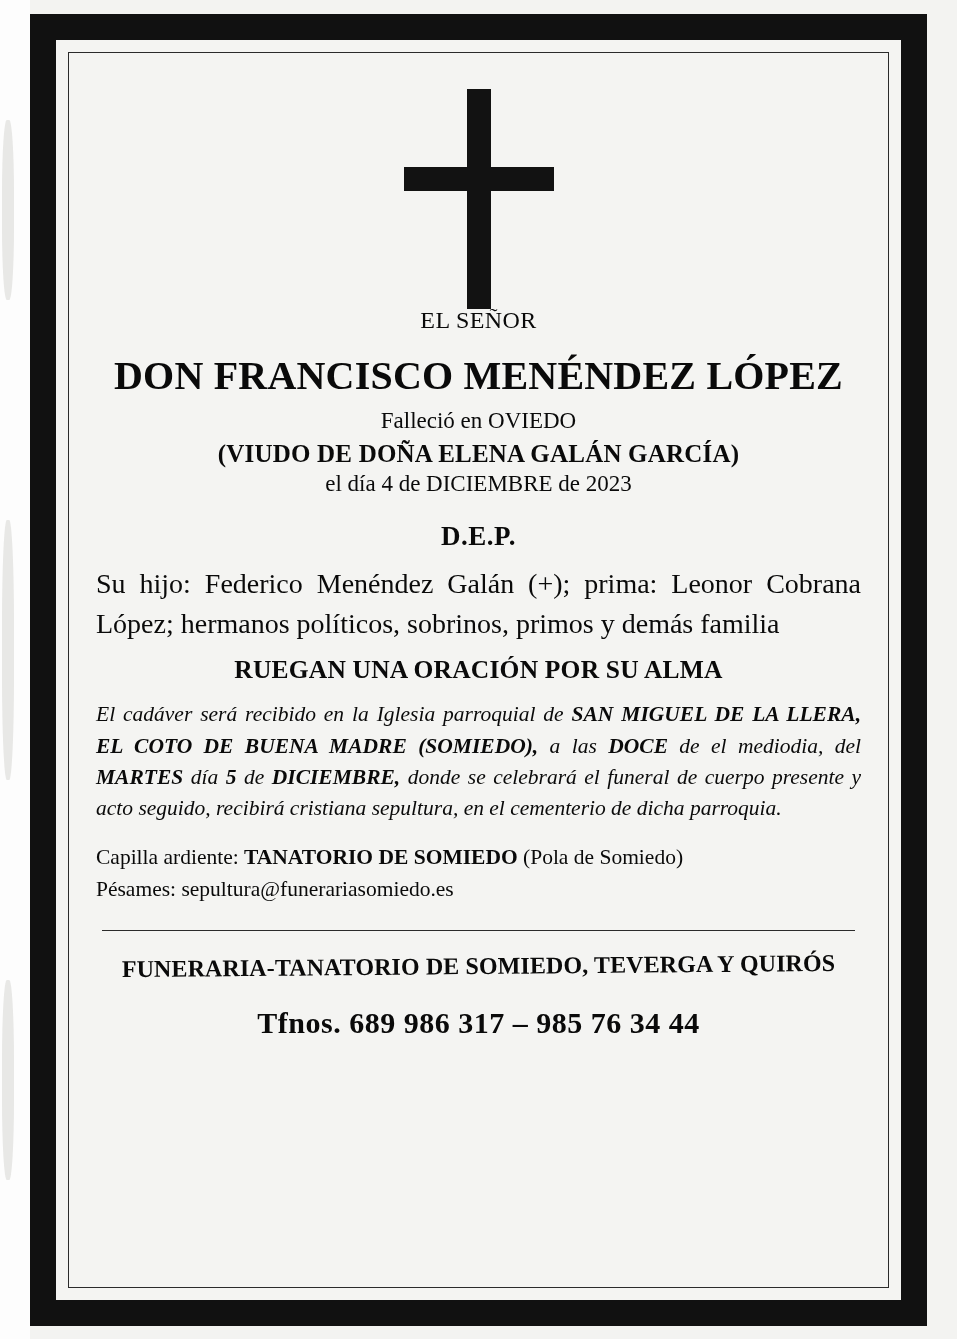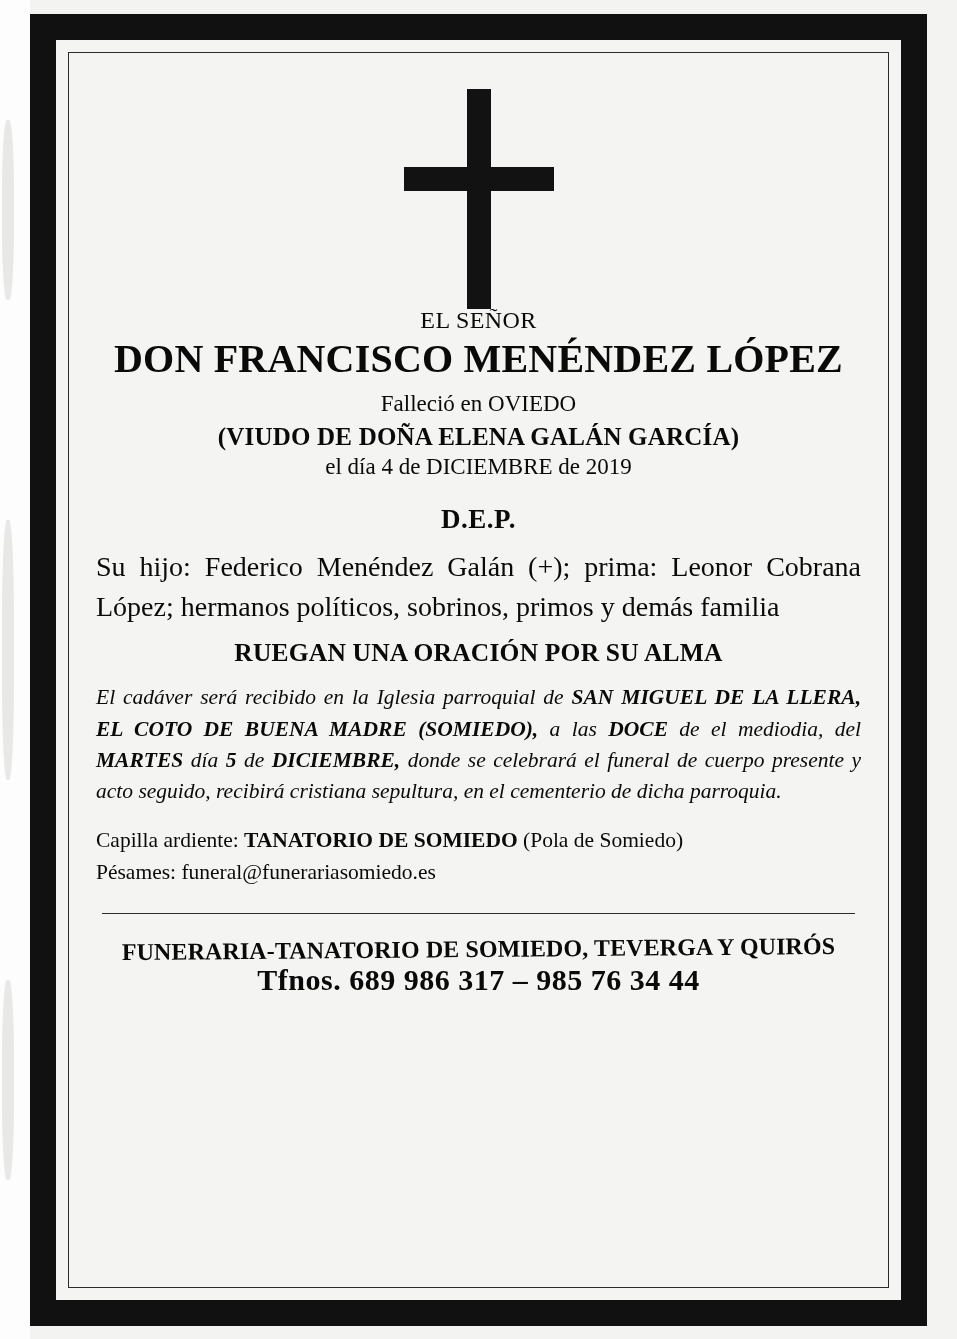--- a/index.html
+++ b/index.html
@@ -101,21 +101,21 @@
   .line-elsenor {
     font-size: 24px;
     letter-spacing: 0.4px;
     margin-top: 6px;
   }
   .deceased-name {
     font-size: 40px;
     font-weight: bold;
     letter-spacing: 0.2px;
     line-height: 1.12;
-    margin-top: 3px;
+    margin-top: 20px;
   }
   .spouse-line {
     font-size: 25px;
     font-weight: bold;
     letter-spacing: 0.2px;
     margin-top: 4px;
   }
   .death-place,
   .death-date,
   .death-age {
@@ -181,20 +181,21 @@
     letter-spacing: 0.1px;
     text-align: center;
     margin-top: 22px;
     transform: rotate(-0.5deg);
   }
   .phones {
     font-size: 30px;
     font-weight: bold;
     letter-spacing: 0.5px;
     text-align: center;
+    margin-top: 26px;
   }
 
   
   .scan-edge {
     position: absolute;
     left: 0; top: 0;
     width: 30px; height: 1339px;
     background: #fdfdfd;
   }
   .scan-edge .smudge {
@@ -230,40 +231,40 @@
         </div>
 
         <div class="center line-elsenor">EL SEÑOR</div>
 
         <div class="center deceased-name">DON FRANCISCO MENÉNDEZ LÓPEZ</div>
 
         <div class="center death-place">Falleció en OVIEDO</div>
 
         <div class="center spouse-line">(VIUDO DE DOÑA ELENA GALÁN GARCÍA)</div>
 
-        <div class="center death-date">el día 4 de  DICIEMBRE de 2019</div>
+        <div class="center death-date">el día 4 de  DICIEMBRE de 2023</div>
 
 
 
         <div class="dep">D.E.P.</div>
 
         <div class="family">Su hijo: Federico Menéndez Galán (+); prima: Leonor Cobrana López; hermanos políticos, sobrinos, primos y demás familia</div>
 
         <div class="prayer">RUEGAN UNA ORACIÓN POR SU ALMA</div>
 
         <div class="ceremony">
           <span>El cadáver será recibido en la Iglesia parroquial de </span><b>SAN MIGUEL DE LA LLERA, EL COTO DE BUENA MADRE (SOMIEDO),</b><span> a las </span><b>DOCE</b><span> de el mediodia, del </span><b>MARTES</b><span> día </span><b>5</b><span> de </span><b>DICIEMBRE,</b><span> donde se celebrará el funeral de cuerpo presente y acto seguido, recibirá cristiana sepultura, en el cementerio de dicha parroquia.</span>
         </div>
 
         <div class="chapel">
           <span>Capilla ardiente: </span><b>TANATORIO DE SOMIEDO</b><span> (Pola de Somiedo)</span>
         </div>
 
         <div class="condolences">
-          <span>Pésames: </span><span>funeral@funerariasomiedo.es</span>
+          <span>Pésames: </span><span>sepultura@funerariasomiedo.es</span>
         </div>
 
         <hr class="divider">
 
         <div class="funeral-home">FUNERARIA-TANATORIO DE SOMIEDO, TEVERGA Y QUIRÓS</div>
 
         <div class="phones">Tfnos. 689 986 317 – 985 76 34 44</div>
 
       </div>
     </div>

